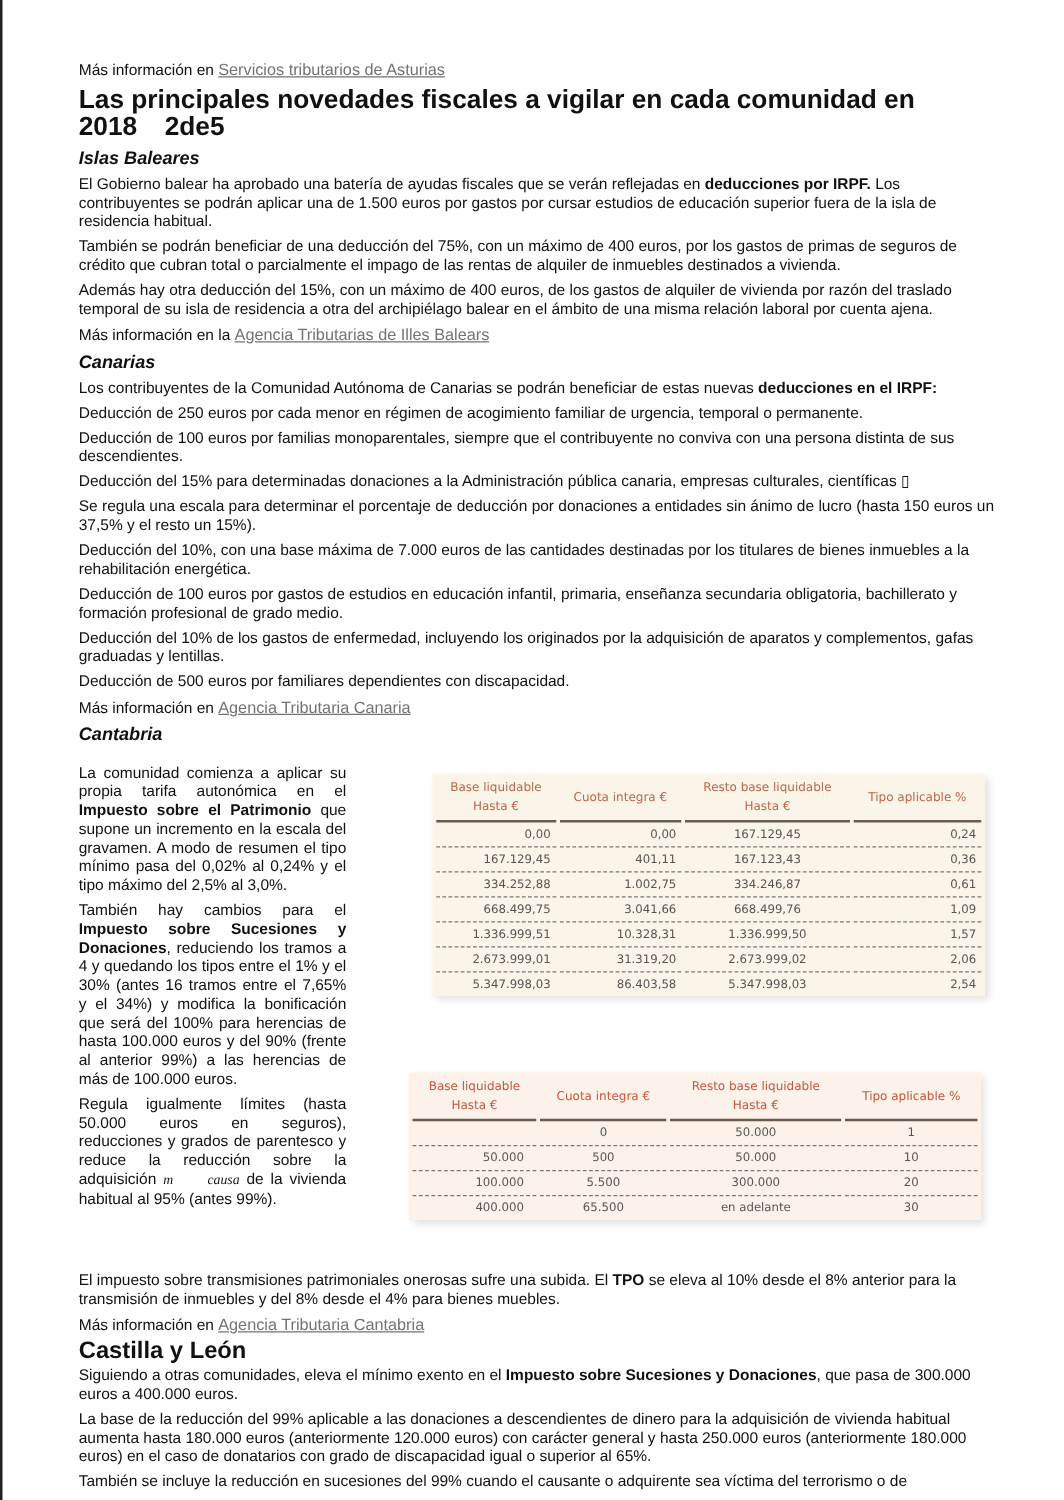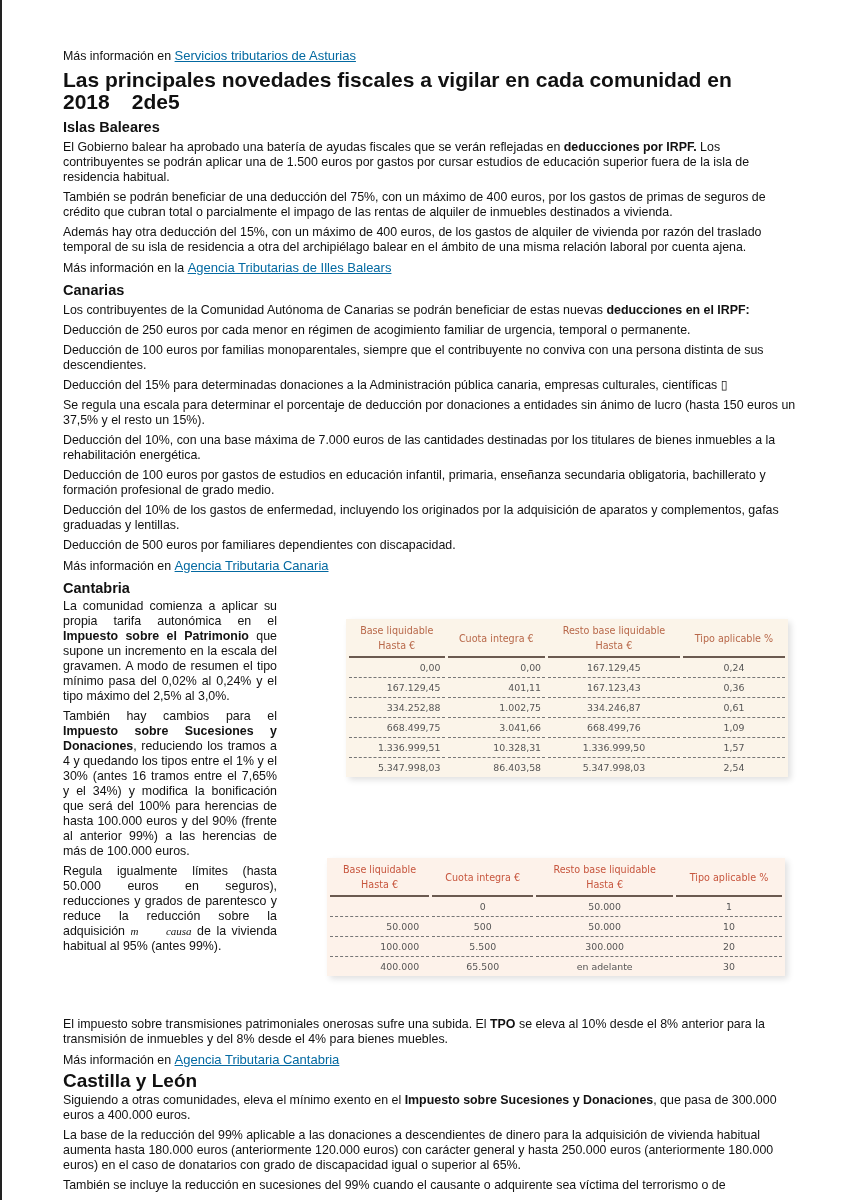--- a/index.html
+++ b/index.html
@@ -3,42 +3,42 @@
 <meta charset="utf-8">
 <style>
   html, body { margin: 0; padding: 0; background: #ffffff; }
   body {
     width: 851px; height: 1200px; position: relative; overflow: hidden;
     font-family: "Liberation Sans", sans-serif; color: #111;
     border-left: 2px solid #222; box-sizing: border-box;
   }
   .page { position: absolute; left: 61px; top: 48px; width: 738px; font-size: 12.4px; line-height: 15px; }
   p { margin: 0 0 5px 0; }
-  a.link { color: #0369a1; text-decoration: underline; font-size: 13px; }
+  a.link { color: #737373; text-decoration: underline; font-size: 13px; }
   h1 { font-size: 21px; font-weight: bold; margin: 5px 0 5px 0; line-height: 22px; }
   h1 .pg { margin-left: 22px; }
-  h2 { font-size: 14.5px; font-weight: bold; margin: 2px 0 4px 0; line-height: 18px; }
+  h2 { font-size: 14.5px; font-weight: bold; margin: 2px 0 4px 0; line-height: 18px; font-style: italic; }
   h3 { font-size: 19px; font-weight: bold; margin: 3px 0 4px 0; line-height: 16px; }
   b { font-weight: bold; }
   .cant-wrap { position: relative; height: 418px; }
-  .cant-text { position: absolute; left: 0; top: 0; width: 214px; text-align: justify; font-size: 12.4px; line-height: 15px; }
+  .cant-text { position: absolute; left: 0; top: 12px; width: 214px; text-align: justify; font-size: 12.4px; line-height: 15px; }
   .cant-text p { margin-bottom: 5px; }
   .cant-text .it { font-family: "Liberation Serif", serif; font-style: italic; font-size: 11px; }
   .tbl { position: absolute; background: #fbf4e9; box-shadow: 3px 3px 6px rgba(0,0,0,0.12); font-family: "DejaVu Sans", sans-serif; font-size: 9.4px; color: #555; margin-top: 16px; }
   .tbl table { border-collapse: separate; border-spacing: 3px 0; width: 100%; }
   .tbl th { font-weight: normal; color: #b8684a; font-size: 9.6px; line-height: 15px; padding: 4px 2px 3px; border-bottom: 2px solid #6b5a50; text-align: center; vertical-align: middle; }
   .tbl td { padding: 3px 4px 2px; line-height: 14px; border-bottom: 1px dashed #777; text-align: right; }
   .tbl tr:last-child td { border-bottom: none; }
   #t1 { left: 283px; top: 4px; width: 442px; }
   #t2 { left: 264px; top: 243px; width: 458px; background: #fdf2ea; }
   #t2 th { color: #c7563e; }
   #t1 td:nth-child(1) { text-align: right; }
   #t1 td:nth-child(2) { text-align: right; }
   #t1 td:nth-child(3) { text-align: center; }
-  #t1 td:nth-child(4) { text-align: center; }
+  #t1 td:nth-child(4) { }
   #t2 td:nth-child(1) { text-align: right; padding-right: 10px; }
   #t2 td:nth-child(2) { text-align: center; }
   #t2 td:nth-child(3) { text-align: center; }
   #t2 td:nth-child(4) { text-align: center; }
 </style>
 </head>
 <body>
 
 <div class="page">
 
@@ -109,20 +109,26 @@
               <td>668.499,76</td>
               <td>1,09</td>
             </tr>
             <tr>
               <td>1.336.999,51</td>
               <td>10.328,31</td>
               <td>1.336.999,50</td>
               <td>1,57</td>
             </tr>
             <tr>
+              <td>2.673.999,01</td>
+              <td>31.319,20</td>
+              <td>2.673.999,02</td>
+              <td>2,06</td>
+            </tr>
+            <tr>
               <td>5.347.998,03</td>
               <td>86.403,58</td>
               <td>5.347.998,03</td>
               <td>2,54</td>
             </tr>
           </tbody>
       </table>
     </div>
 
     <div class="tbl" id="t2">

